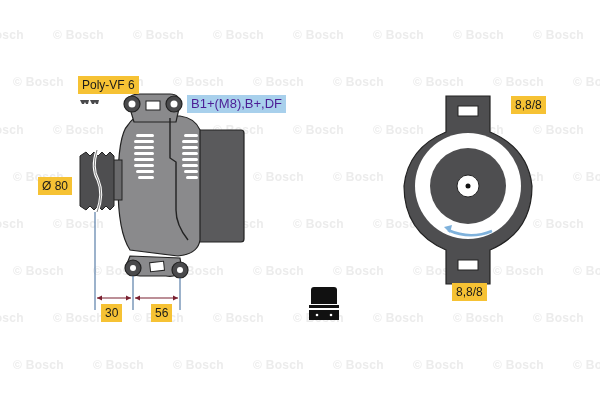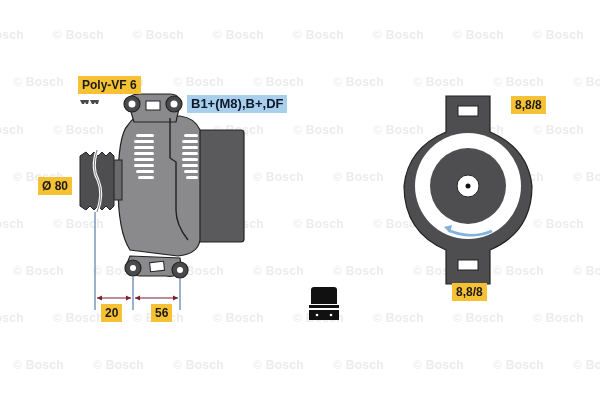--- a/index.html
+++ b/index.html
@@ -1,22 +1,22 @@
 <!DOCTYPE html>
 <html><head>
   <meta charset="utf-8">
   <style>
     html, body { margin: 0; padding: 0; }
     body { width: 600px; height: 400px; background: #ffffff; position: relative; overflow: hidden; font-family: "Liberation Sans", sans-serif; }
     .wm-layer { position: absolute; left: 0; top: 0; width: 600px; height: 400px; pointer-events: none; }
     .wm { position: absolute; font-size: 12px; font-weight: bold; color: #ececec; white-space: nowrap; letter-spacing: 0.3px; }
     .diagram { position: absolute; left: 0; top: 0; width: 600px; height: 400px; }
-    .badge { position: absolute; font-weight: bold; font-size: 12px; color: #1a1a1a; padding: 2px 4px; line-height: 14px; white-space: nowrap; }
+    .badge { position: absolute; font-weight: normal; font-size: 12px; color: #1a1a1a; padding: 2px 4px; line-height: 14px; white-space: nowrap; }
     .badge.yellow { background: #f6c234; }
-    .badge.blue { background: #a8d0ec; color: #0f172a; font-size: 13px; padding: 2px 4px; }
+    .badge.blue { background: #a8d0ec; color: #4c1d95; font-size: 13px; padding: 2px 4px; }
   </style>
 </head>
 <body>
 
 <div class="wm-layer" id="wm-layer">
     <span class="wm" style="left: -27px; top: 28px; color: rgb(236, 236, 236);">© Bosch</span>
     <span class="wm" style="left: 53px; top: 28px; color: rgb(236, 236, 236);">© Bosch</span>
     <span class="wm" style="left: 133px; top: 28px; color: rgb(236, 236, 236);">© Bosch</span>
     <span class="wm" style="left: 213px; top: 28px; color: rgb(236, 236, 236);">© Bosch</span>
     <span class="wm" style="left: 293px; top: 28px; color: rgb(236, 236, 236);">© Bosch</span>
@@ -172,16 +172,16 @@
     <g>
       <path d="M492 231 Q470 240 448 230" fill="none" stroke="#7fb2dc" stroke-width="2.5"></path>
       <polygon points="444,227 452,225 450,233" fill="#7fb2dc"></polygon>
     </g>
   </g>
 </svg>
 
 <div class="badge yellow" style="left:78px; top:76px;">Poly-VF 6</div>
 <div class="badge blue" style="left:187px; top:95px;">B1+(M8),B+,DF</div>
 <div class="badge yellow" style="left:38px; top:177px;">Ø 80</div>
-<div class="badge yellow" style="left:101px; top:304px;">20</div>
+<div class="badge yellow" style="left:101px; top:304px;">30</div>
 <div class="badge yellow" style="left:151px; top:304px;">56</div>
 <div class="badge yellow" style="left:511px; top:96px;">8,8/8</div>
 <div class="badge yellow" style="left:452px; top:283px;">8,8/8</div>
 
 </body></html>

